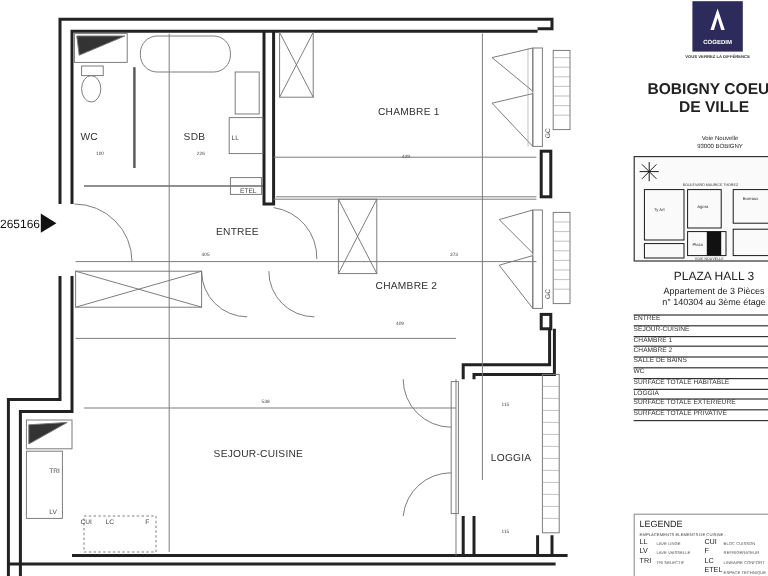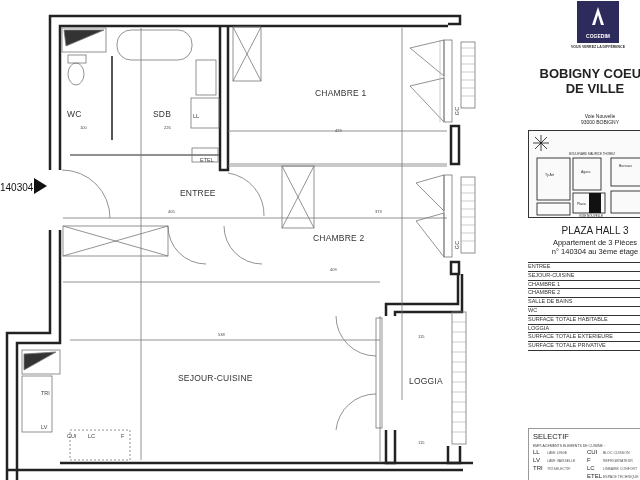--- a/index.html
+++ b/index.html
@@ -134,21 +134,21 @@
         <line x1="452" y1="372" x2="466" y2="372"></line>
         <line x1="452" y1="382" x2="466" y2="382"></line>
         <line x1="452" y1="392" x2="466" y2="392"></line>
         <line x1="452" y1="402" x2="466" y2="402"></line>
         <line x1="452" y1="412" x2="466" y2="412"></line>
         <line x1="452" y1="422" x2="466" y2="422"></line>
         <line x1="452" y1="432" x2="466" y2="432"></line>
     </g>
   </svg>
 
-  <div class="entry-label">140304</div>
+  <div class="entry-label">265166</div>
   <div class="entry-arrow"></div>
 
   <div class="lbl room" style="left:67px;top:109px">WC</div>
   <div class="lbl room" style="left:153px;top:109px">SDB</div>
   <div class="lbl room" style="left:315px;top:88px">CHAMBRE 1</div>
   <div class="lbl room" style="left:180px;top:188px">ENTREE</div>
   <div class="lbl room" style="left:313px;top:233px">CHAMBRE 2</div>
   <div class="lbl room" style="left:178px;top:373px">SEJOUR-CUISINE</div>
   <div class="lbl room" style="left:409px;top:376px">LOGGIA</div>
 
@@ -227,21 +227,21 @@
     <div class="surf-row">CHAMBRE 2</div>
     <div class="surf-row">SALLE DE BAINS</div>
     <div class="surf-row">WC</div>
     <div class="surf-row">SURFACE TOTALE HABITABLE</div>
     <div class="surf-row">LOGGIA</div>
     <div class="surf-row">SURFACE TOTALE EXTERIEURE</div>
     <div class="surf-row">SURFACE TOTALE PRIVATIVE</div>
   </div>
 
   <div class="legend">
-    <div class="legend-title">SELECTIF</div>
+    <div class="legend-title">LEGENDE</div>
     <div class="legend-sub">EMPLACEMENTS ELEMENTS DE CUISINE :</div>
     <div class="leg-item" style="left:4px;top:20px">LL</div>
     <div class="leg-desc" style="left:18px;top:22px">LAVE LINGE</div>
     <div class="leg-item" style="left:4px;top:28px">LV</div>
     <div class="leg-desc" style="left:18px;top:30px">LAVE VAISSELLE</div>
     <div class="leg-item" style="left:4px;top:36px">TRI</div>
     <div class="leg-desc" style="left:18px;top:38px">TRI SELECTIF</div>
     <div class="leg-item" style="left:58px;top:20px">CUI</div>
     <div class="leg-desc" style="left:74px;top:22px">BLOC CUISSON</div>
     <div class="leg-item" style="left:58px;top:28px">F</div>

